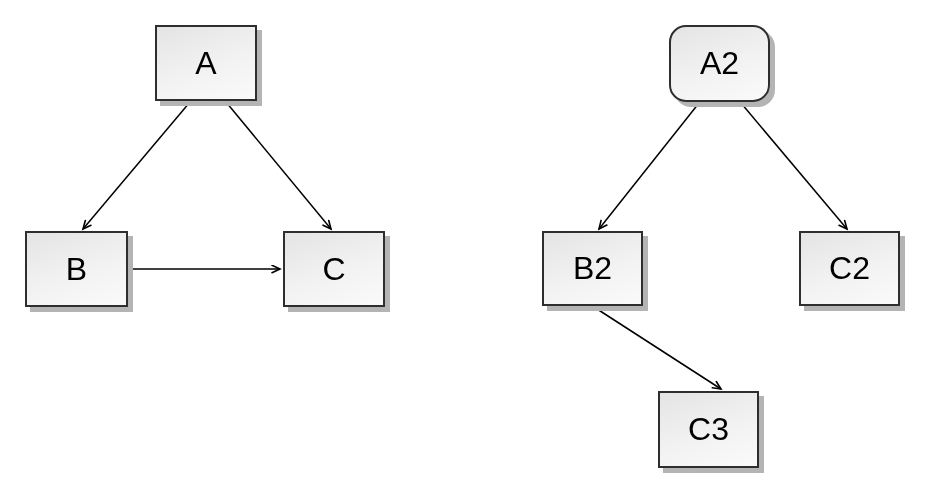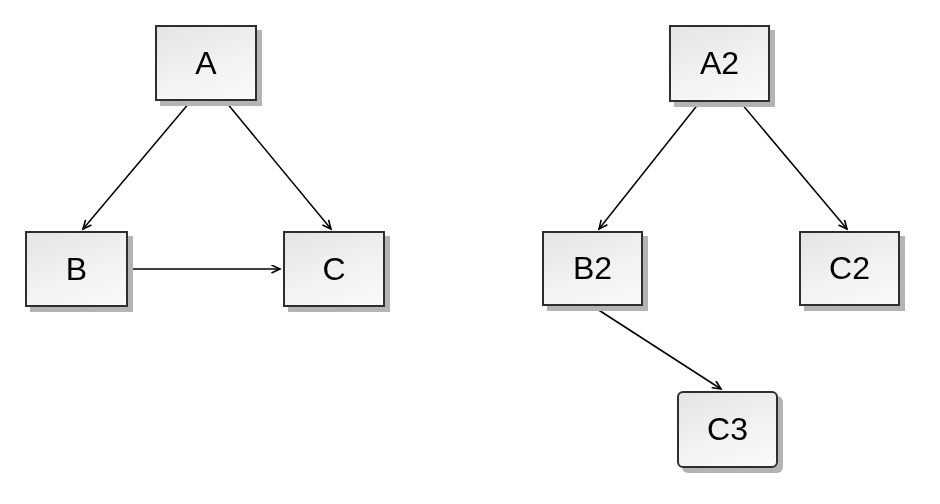--- a/index.html
+++ b/index.html
@@ -59,26 +59,26 @@
   <div id="nodes-layer">
       <div class="node" style="left: 155px; top: 25px; width: 102px; height: 76px;">
         <span>A</span>
       </div>
       <div class="node" style="left: 25px; top: 231px; width: 103px; height: 76px;">
         <span>B</span>
       </div>
       <div class="node" style="left: 283px; top: 231px; width: 102px; height: 76px;">
         <span>C</span>
       </div>
-      <div class="node" style="left: 669px; top: 25px; width: 101px; height: 77px;">
+      <div class="node" style="left: 669px; top: 25px; width: 101px; height: 77px; border-radius: 17px;">
         <span>A2</span>
       </div>
       <div class="node" style="left: 542px; top: 231px; width: 101px; height: 75px; text-align: right;">
         <span>B2</span>
       </div>
       <div class="node" style="left: 799px; top: 231px; width: 101px; height: 75px; text-align: right;">
         <span>C2</span>
       </div>
-      <div class="node" style="left: 677px; top: 391px; width: 101px; height: 77px; border-radius: 6px;">
+      <div class="node" style="left: 658px; top: 391px; width: 101px; height: 77px;">
         <span>C3</span>
       </div>
     </div>
 </div>
 
 </body></html>

